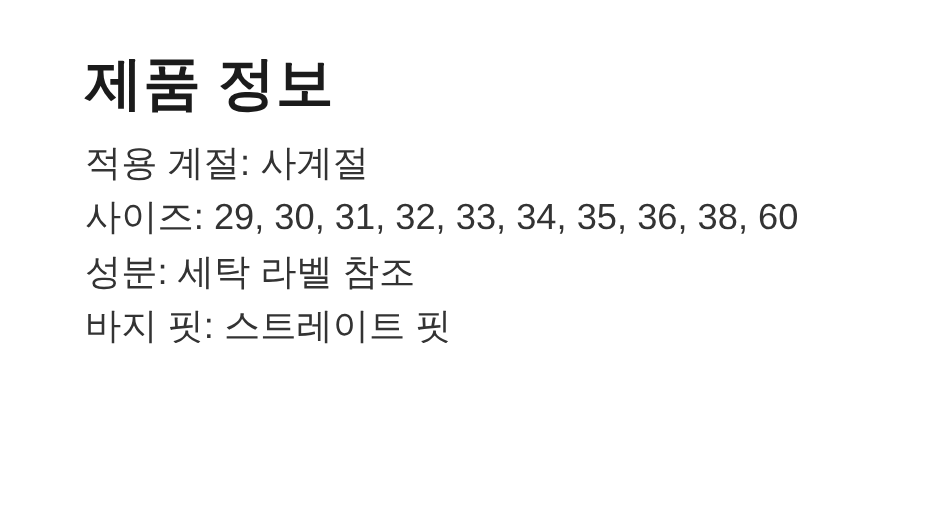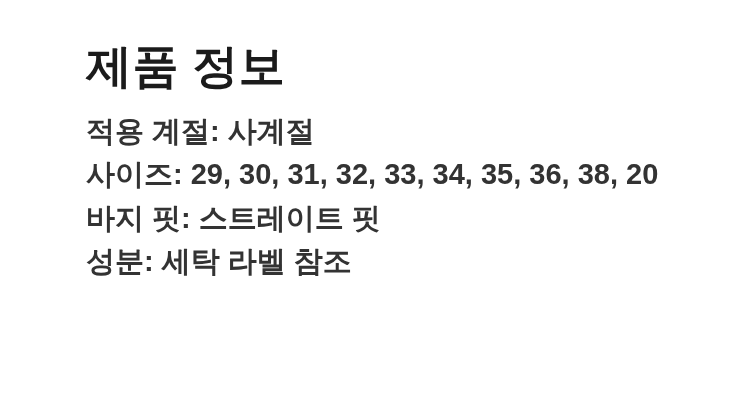--- a/index.html
+++ b/index.html
@@ -7,46 +7,46 @@
     padding: 0;
     background: #ffffff;
     font-family: "Liberation Sans", "DejaVu Sans", sans-serif;
   }
   body {
     width: 750px;
     height: 409px;
     overflow: hidden;
   }
   .product-info {
-    padding: 40px 20px 0 86px;
+    padding: 40px 20px 0 68px;
   }
   .section-title {
     margin: 0;
     font-size: 46px;
     font-weight: 700;
     color: #1b1b1b;
     line-height: 1.15;
     letter-spacing: 0.5px;
   }
   .attribute-list {
     margin-top: 17px;
   }
   .attribute-line {
     margin: 0;
     font-size: 29px;
-    font-weight: 700;
+    font-weight: 400;
     color: #333333;
     line-height: 43.5px;
     white-space: nowrap;
   }
 </style>
 </head>
 <body>
 
 <div class="product-info">
   <h1 class="section-title">제품 정보</h1>
   <div class="attribute-list">
     <p class="attribute-line">적용 계절: 사계절</p>
-    <p class="attribute-line">사이즈: 29, 30, 31, 32, 33, 34, 35, 36, 38, 20</p>
+    <p class="attribute-line">사이즈: 29, 30, 31, 32, 33, 34, 35, 36, 38, 60</p>
+    <p class="attribute-line">성분: 세탁 라벨 참조</p>
     <p class="attribute-line">바지 핏: 스트레이트 핏</p>
-    <p class="attribute-line">성분: 세탁 라벨 참조</p>
   </div>
 </div>
 
 </body></html>

